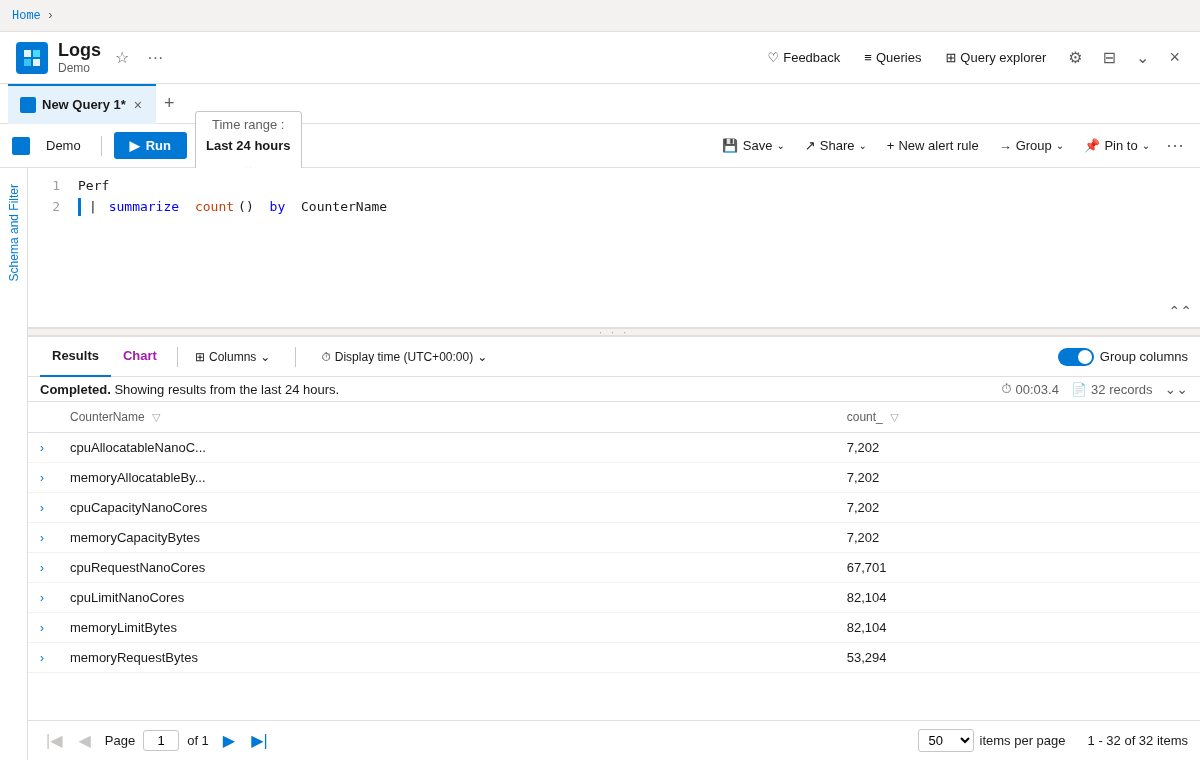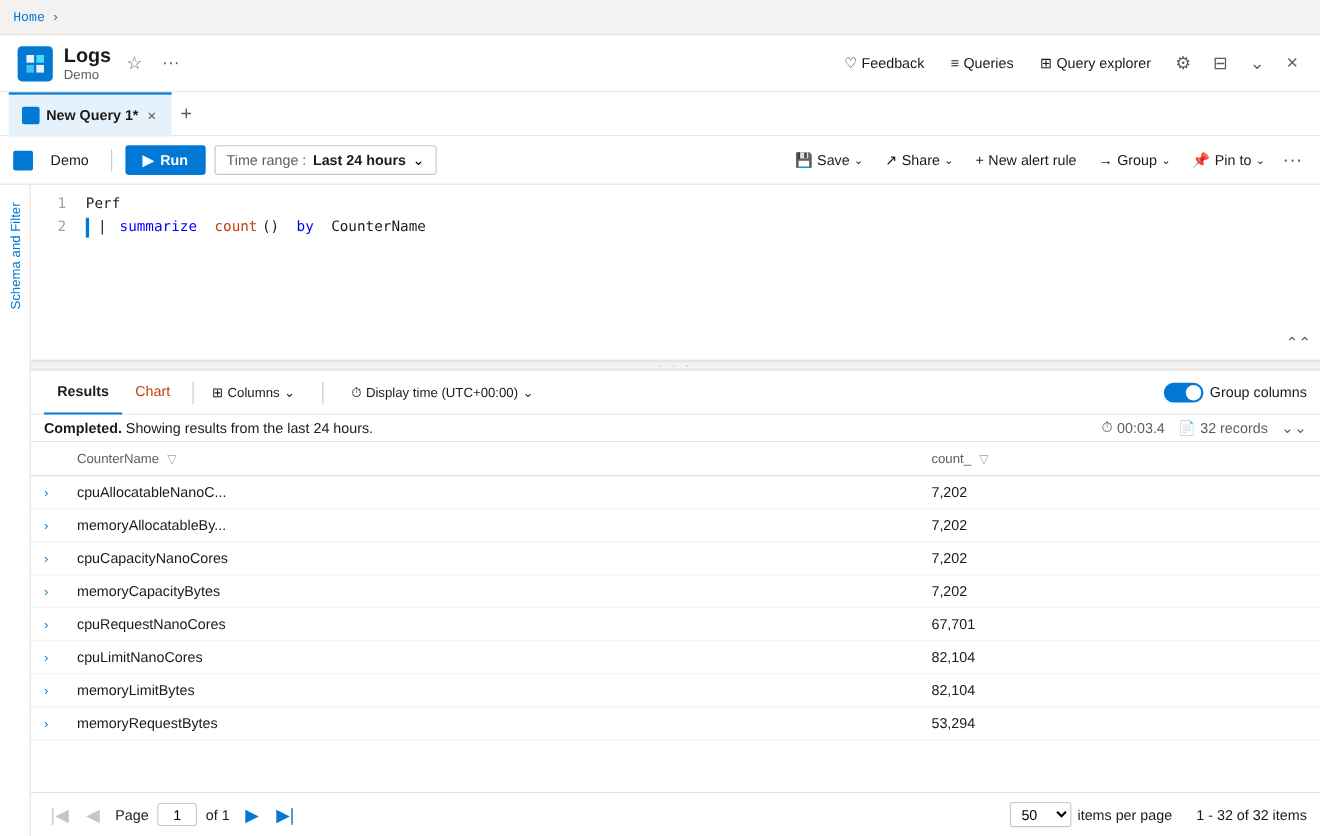--- a/index.html
+++ b/index.html
@@ -30,21 +30,21 @@
 
     
     .header-right { margin-left: auto; display: flex; align-items: center; gap: 12px; }
     .hdr-btn { display: flex; align-items: center; gap: 4px; background: none; border: none; cursor: pointer; color: #1a1a1a; font-size: 13px; padding: 4px 6px; border-radius: 3px; }
 
     
     .toolbar { height: 44px; background: #fff; display: flex; align-items: center; padding: 0 12px; border-bottom: 1px solid #e1dfdd; gap: 8px; }
     .workspace-label { font-size: 13px; color: #1a1a1a; padding: 0 8px; }
     .divider-v { width: 1px; height: 20px; background: #c8c6c4; margin: 0 4px; }
     .run-btn { background: #0078d4; color: #fff; border: none; cursor: pointer; padding: 6px 16px; border-radius: 3px; display: flex; align-items: center; gap: 6px; font-size: 13px; font-weight: 600; }
-    .time-range-btn { display: flex; align-items: center; gap: 6px; border: 1px solid #c8c6c4; border-radius: 3px; padding: 5px 10px; cursor: pointer; background: #fff; font-size: 13px; }
+    .time-range-btn { display: flex; align-items: center; gap: 6px; border: 1px solid #c8c6c4; border-radius: 3px; padding: 5px 10px; cursor: pointer; background: #fff; font-size: 13px; flex-direction: column; }
     .time-range-label { color: #605e5c; }
     .time-range-value { font-weight: 600; color: #1a1a1a; }
     .toolbar-right { margin-left: auto; display: flex; align-items: center; gap: 4px; }
     .tbar-btn { display: flex; align-items: center; gap: 4px; background: none; border: none; cursor: pointer; color: #1a1a1a; font-size: 13px; padding: 5px 8px; border-radius: 3px; }
     .tbar-btn .caret { font-size: 10px; }
     .more-btn { background: none; border: none; cursor: pointer; font-size: 18px; color: #605e5c; padding: 4px; }
 
     
     .main-layout { display: flex; height: calc(760px - 32px - 52px - 40px - 44px); }
 
@@ -64,21 +64,21 @@
     .kw-purple { color: #c2410c; }
     .collapse-btn { position: absolute; right: 8px; bottom: 8px; background: none; border: none; cursor: pointer; color: #605e5c; font-size: 14px; }
 
     
     .resize-handle { height: 8px; background: #f3f2f1; cursor: row-resize; display: flex; align-items: center; justify-content: center; border-top: 1px solid #e1dfdd; border-bottom: 1px solid #e1dfdd; }
     .resize-dots { color: #a19f9d; letter-spacing: 3px; font-size: 10px; }
 
     
     .results-pane { display: flex; flex-direction: column; border-top: 1px solid #e1dfdd; background: #fff; }
     .results-tabs { display: flex; align-items: center; padding: 0 12px; border-bottom: 1px solid #e1dfdd; height: 40px; gap: 0; }
-    .res-tab { padding: 0 12px; height: 40px; border: none; background: none; cursor: pointer; font-size: 13px; color: #c2410c; border-bottom: 2px solid transparent; }
+    .res-tab { padding: 0 12px; height: 40px; border: none; background: none; cursor: pointer; font-size: 13px; color: #a21caf; border-bottom: 2px solid transparent; font-weight: bold; }
     .res-tab.active { color: #1a1a1a; font-weight: 600; border-bottom: 2px solid #0078d4; }
     .res-tab-divider { width: 1px; height: 20px; background: #c8c6c4; margin: 0 8px; }
     .res-tools { display: flex; align-items: center; gap: 8px; }
     .res-tool-btn { display: flex; align-items: center; gap: 4px; background: none; border: 1px solid transparent; cursor: pointer; font-size: 12px; color: #1a1a1a; padding: 3px 8px; border-radius: 3px; }
     .toggle-wrapper { display: flex; align-items: center; gap: 6px; margin-left: 8px; }
     .toggle { width: 36px; height: 18px; background: #0078d4; border-radius: 9px; position: relative; cursor: pointer; }
     .toggle-knob { width: 14px; height: 14px; background: #fff; border-radius: 50%; position: absolute; top: 2px; right: 2px; }
     .group-label { font-size: 13px; color: #1a1a1a; }
 
     

